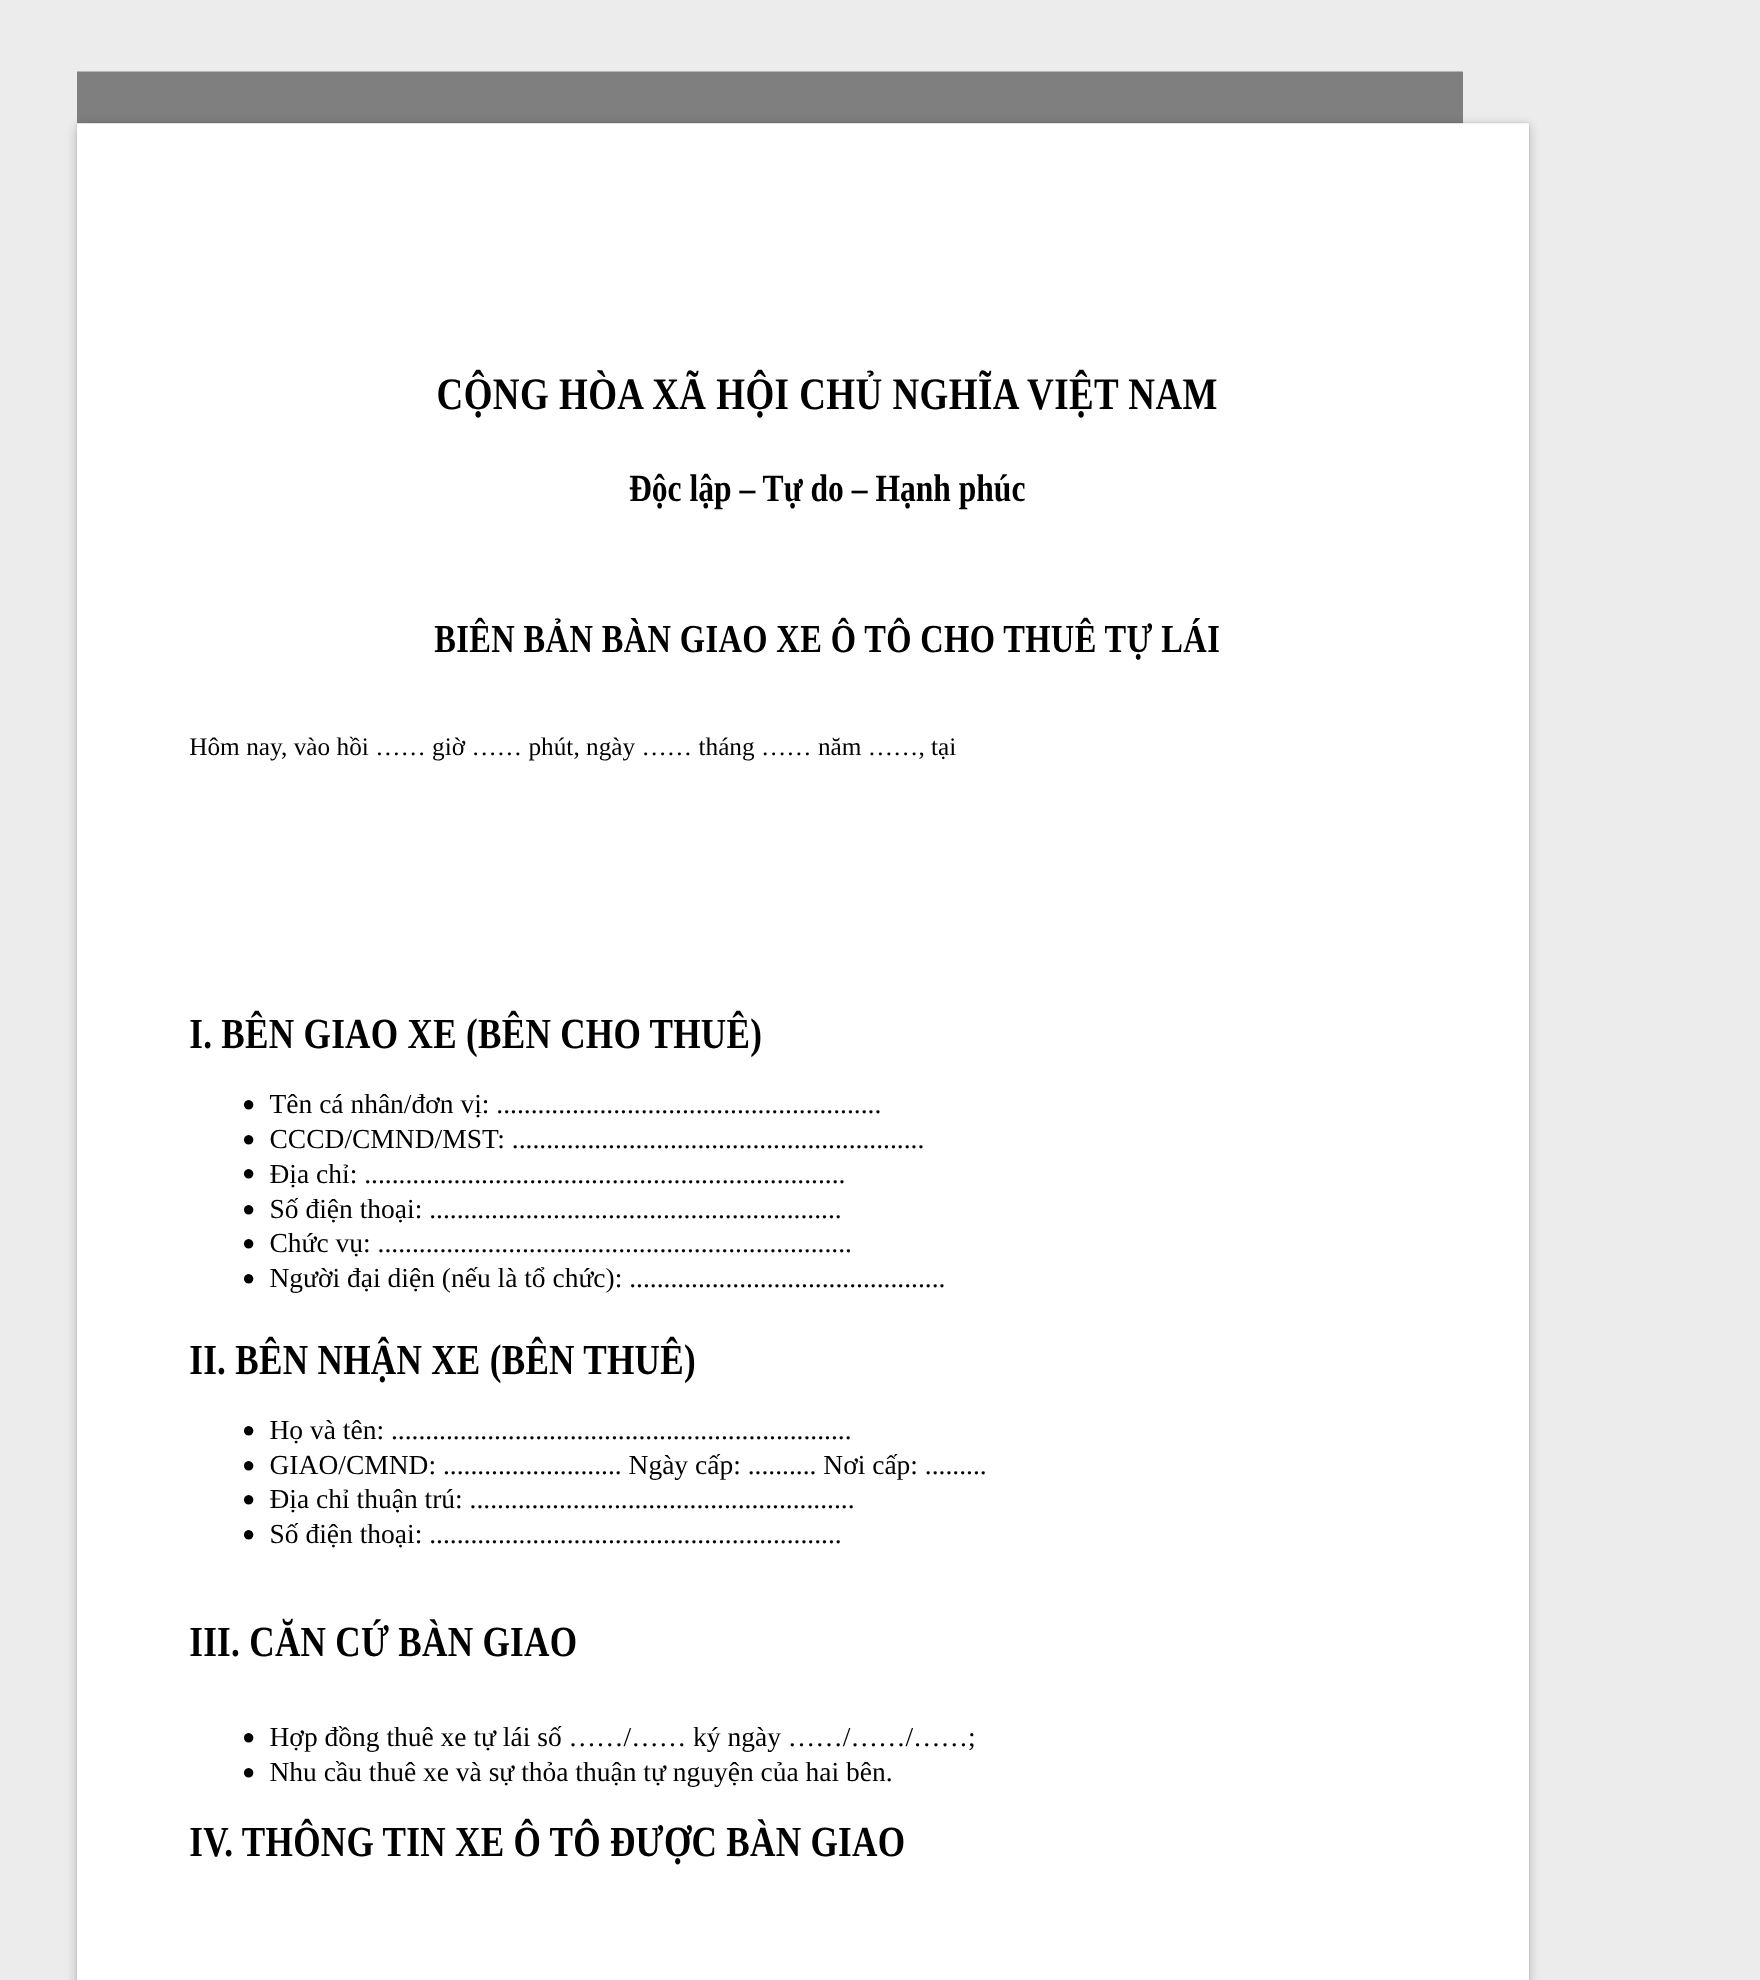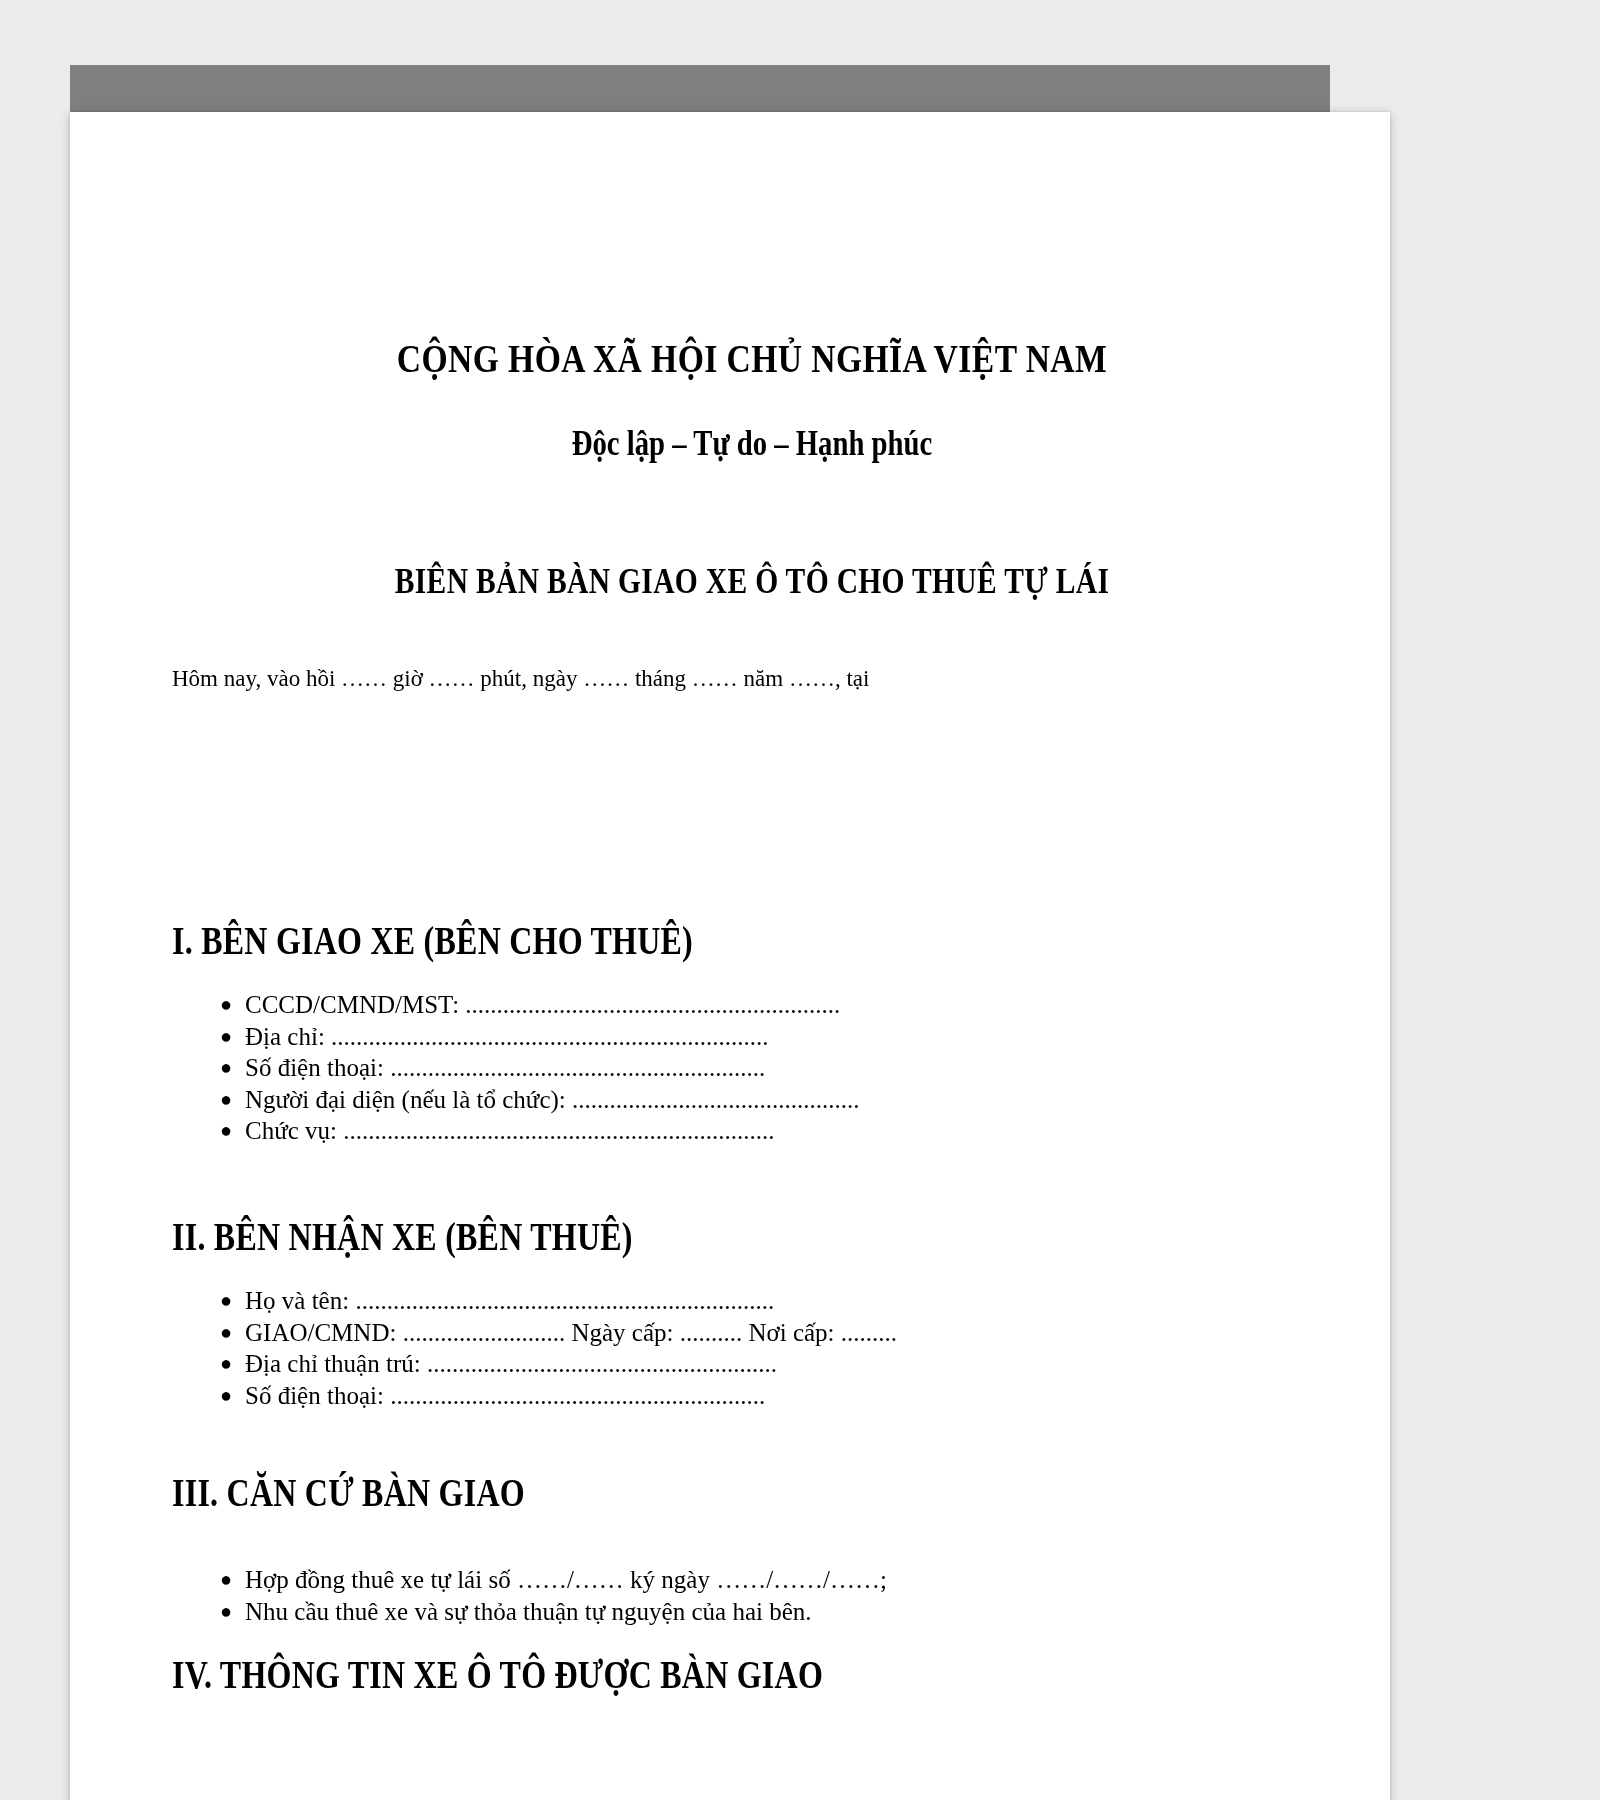--- a/index.html
+++ b/index.html
@@ -162,25 +162,26 @@
       <div class="sub-title">Độc lập – Tự do – Hạnh phúc</div>
 
       <div class="doc-title">BIÊN BẢN BÀN GIAO XE Ô TÔ CHO THUÊ TỰ LÁI</div>
 
       <div class="intro">
         <div>Hôm nay, vào hồi …… giờ …… phút, ngày …… tháng …… năm ……, tại</div>
       </div>
 
       <div class="section-heading" id="sec-1-heading">I. BÊN GIAO XE (BÊN CHO THUÊ)</div>
       <div class="bullet-list" id="sec-1-list">
+          <span class="bullet-row"><span class="bullet-glyph">●</span><span class="bullet-text">Tên cá nhân/đơn vị: ........................................................</span></span>
           <span class="bullet-row"><span class="bullet-glyph">●</span><span class="bullet-text">CCCD/CMND/MST: ............................................................</span></span>
           <span class="bullet-row"><span class="bullet-glyph">●</span><span class="bullet-text">Địa chỉ: ......................................................................</span></span>
           <span class="bullet-row"><span class="bullet-glyph">●</span><span class="bullet-text">Số điện thoại: ............................................................</span></span>
+          <span class="bullet-row"><span class="bullet-glyph">●</span><span class="bullet-text">Chức vụ: .....................................................................</span></span>
           <span class="bullet-row"><span class="bullet-glyph">●</span><span class="bullet-text">Người đại diện (nếu là tổ chức): ..............................................</span></span>
-          <span class="bullet-row"><span class="bullet-glyph">●</span><span class="bullet-text">Chức vụ: .....................................................................</span></span>
         </div>
 
       <div class="section-heading" id="sec-2-heading">II. BÊN NHẬN XE (BÊN THUÊ)</div>
       <div class="bullet-list" id="sec-2-list">
           <span class="bullet-row"><span class="bullet-glyph">●</span><span class="bullet-text">Họ và tên: ...................................................................</span></span>
           <span class="bullet-row"><span class="bullet-glyph">●</span><span class="bullet-text">GIAO/CMND: .......................... Ngày cấp: .......... Nơi cấp: .........</span></span>
           <span class="bullet-row"><span class="bullet-glyph">●</span><span class="bullet-text">Địa chỉ thuận trú: ........................................................</span></span>
           <span class="bullet-row"><span class="bullet-glyph">●</span><span class="bullet-text">Số điện thoại: ............................................................</span></span>
         </div>
 

